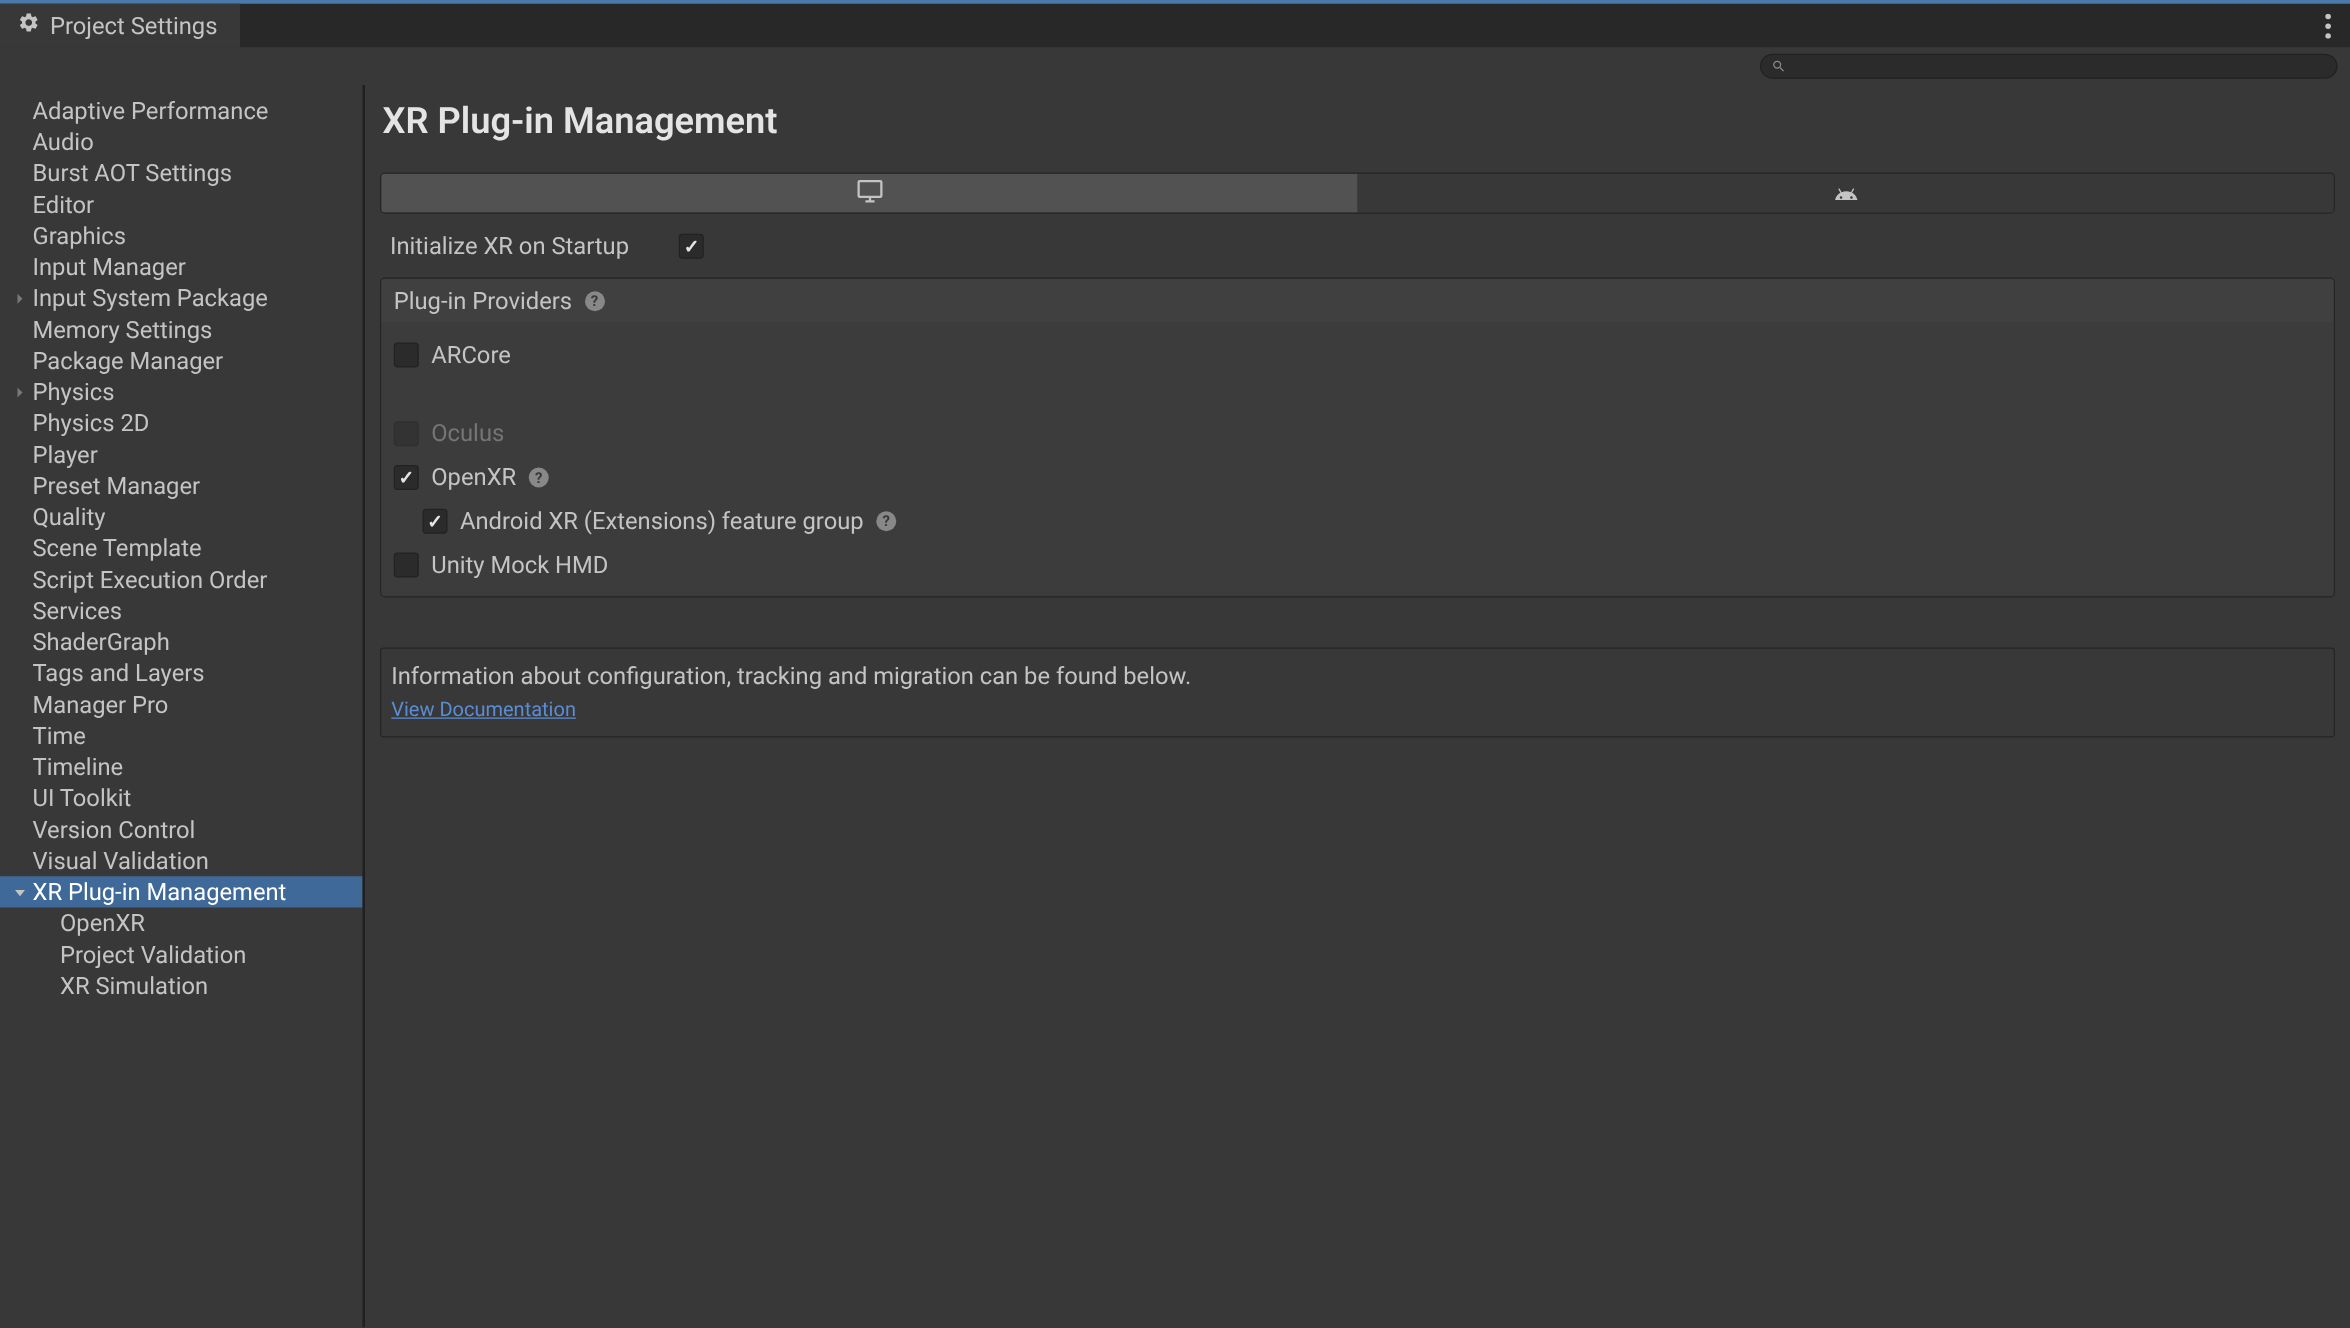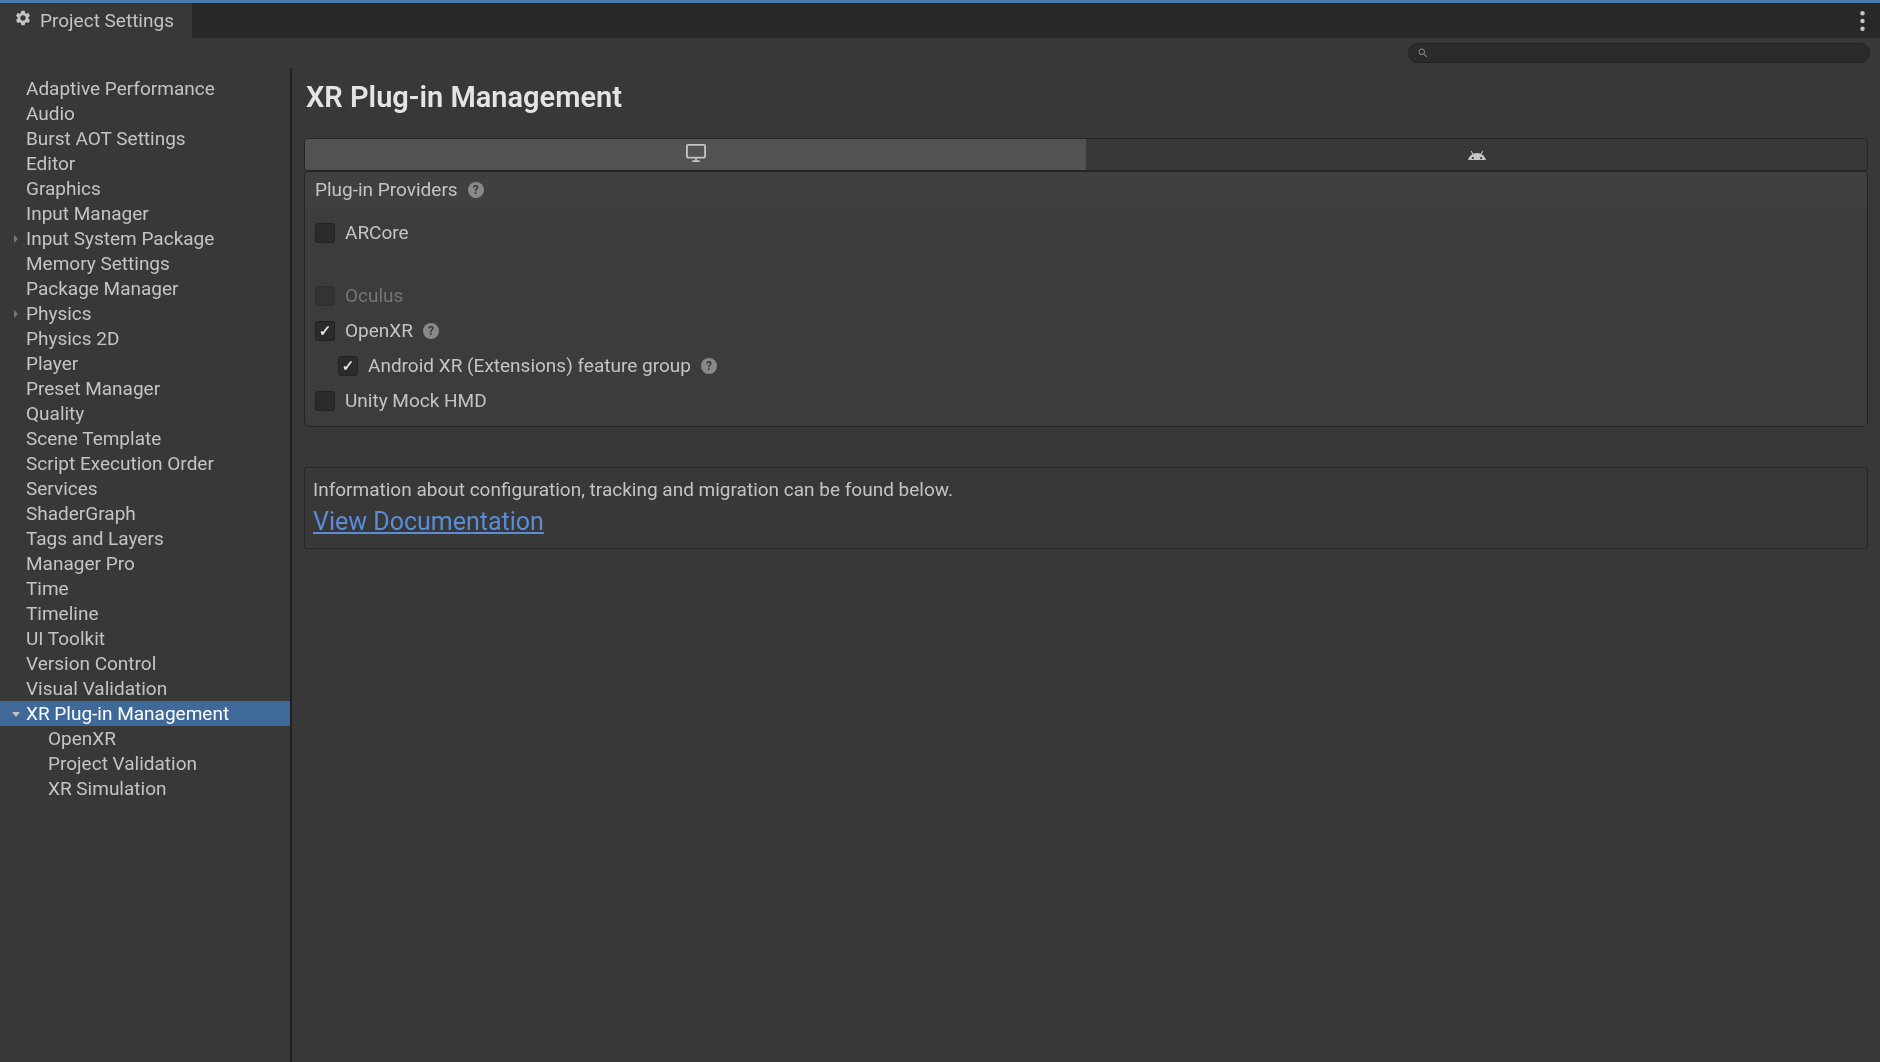--- a/index.html
+++ b/index.html
@@ -242,21 +242,21 @@
       border-radius: 3px;
       padding: 10px 8px 12px 8px;
       background: #383838;
     }
     .info-text {
       font-size: 19px;
       color: #c4c4c4;
       margin-bottom: 6px;
     }
     .info-link {
-      font-size: 25px;
+      font-size: 16px;
       color: #5a8dd6;
       text-decoration: underline;
       cursor: pointer;
     }
   </style>
 </head>
 <body>
 
 <div class="titlebar">
   <div class="tab">
@@ -409,20 +409,24 @@
       </div>
       <div class="platform-tab inactive">
         <span>
           <svg width="20" height="14" viewBox="0 0 24 16">
               <path d="M17.6 9.48l1.84-3.18c.16-.31.04-.69-.26-.85-.29-.15-.65-.06-.83.22l-1.88 3.24c-1.36-.58-2.88-.9-4.47-.9s-3.11.32-4.47.9L5.65 5.67c-.19-.29-.54-.37-.83-.22-.3.16-.42.54-.26.85L6.4 9.48C3.3 11.25 1.28 14.44 1 18h22c-.28-3.56-2.3-6.75-5.4-8.52zM7 15.25c-.69 0-1.25-.56-1.25-1.25s.56-1.25 1.25-1.25 1.25.56 1.25 1.25-.56 1.25-1.25 1.25zm10 0c-.69 0-1.25-.56-1.25-1.25s.56-1.25 1.25-1.25 1.25.56 1.25 1.25-.56 1.25-1.25 1.25z"></path>
             </svg>
         </span>
       </div>
     </div>
 
+    <div class="init-row">
+      <span class="init-label">Initialize XR on Startup</span>
+      <span class="checkbox checked"></span>
+    </div>
 
     <div class="providers-box">
       <div class="providers-header">
         <span>Plug-in Providers</span>
         <span class="help-icon">?</span>
       </div>
       <div class="providers-body" id="providers-body">
           <div class="provider-row">
             <span class="checkbox"></span>
             <span>ARCore</span>

